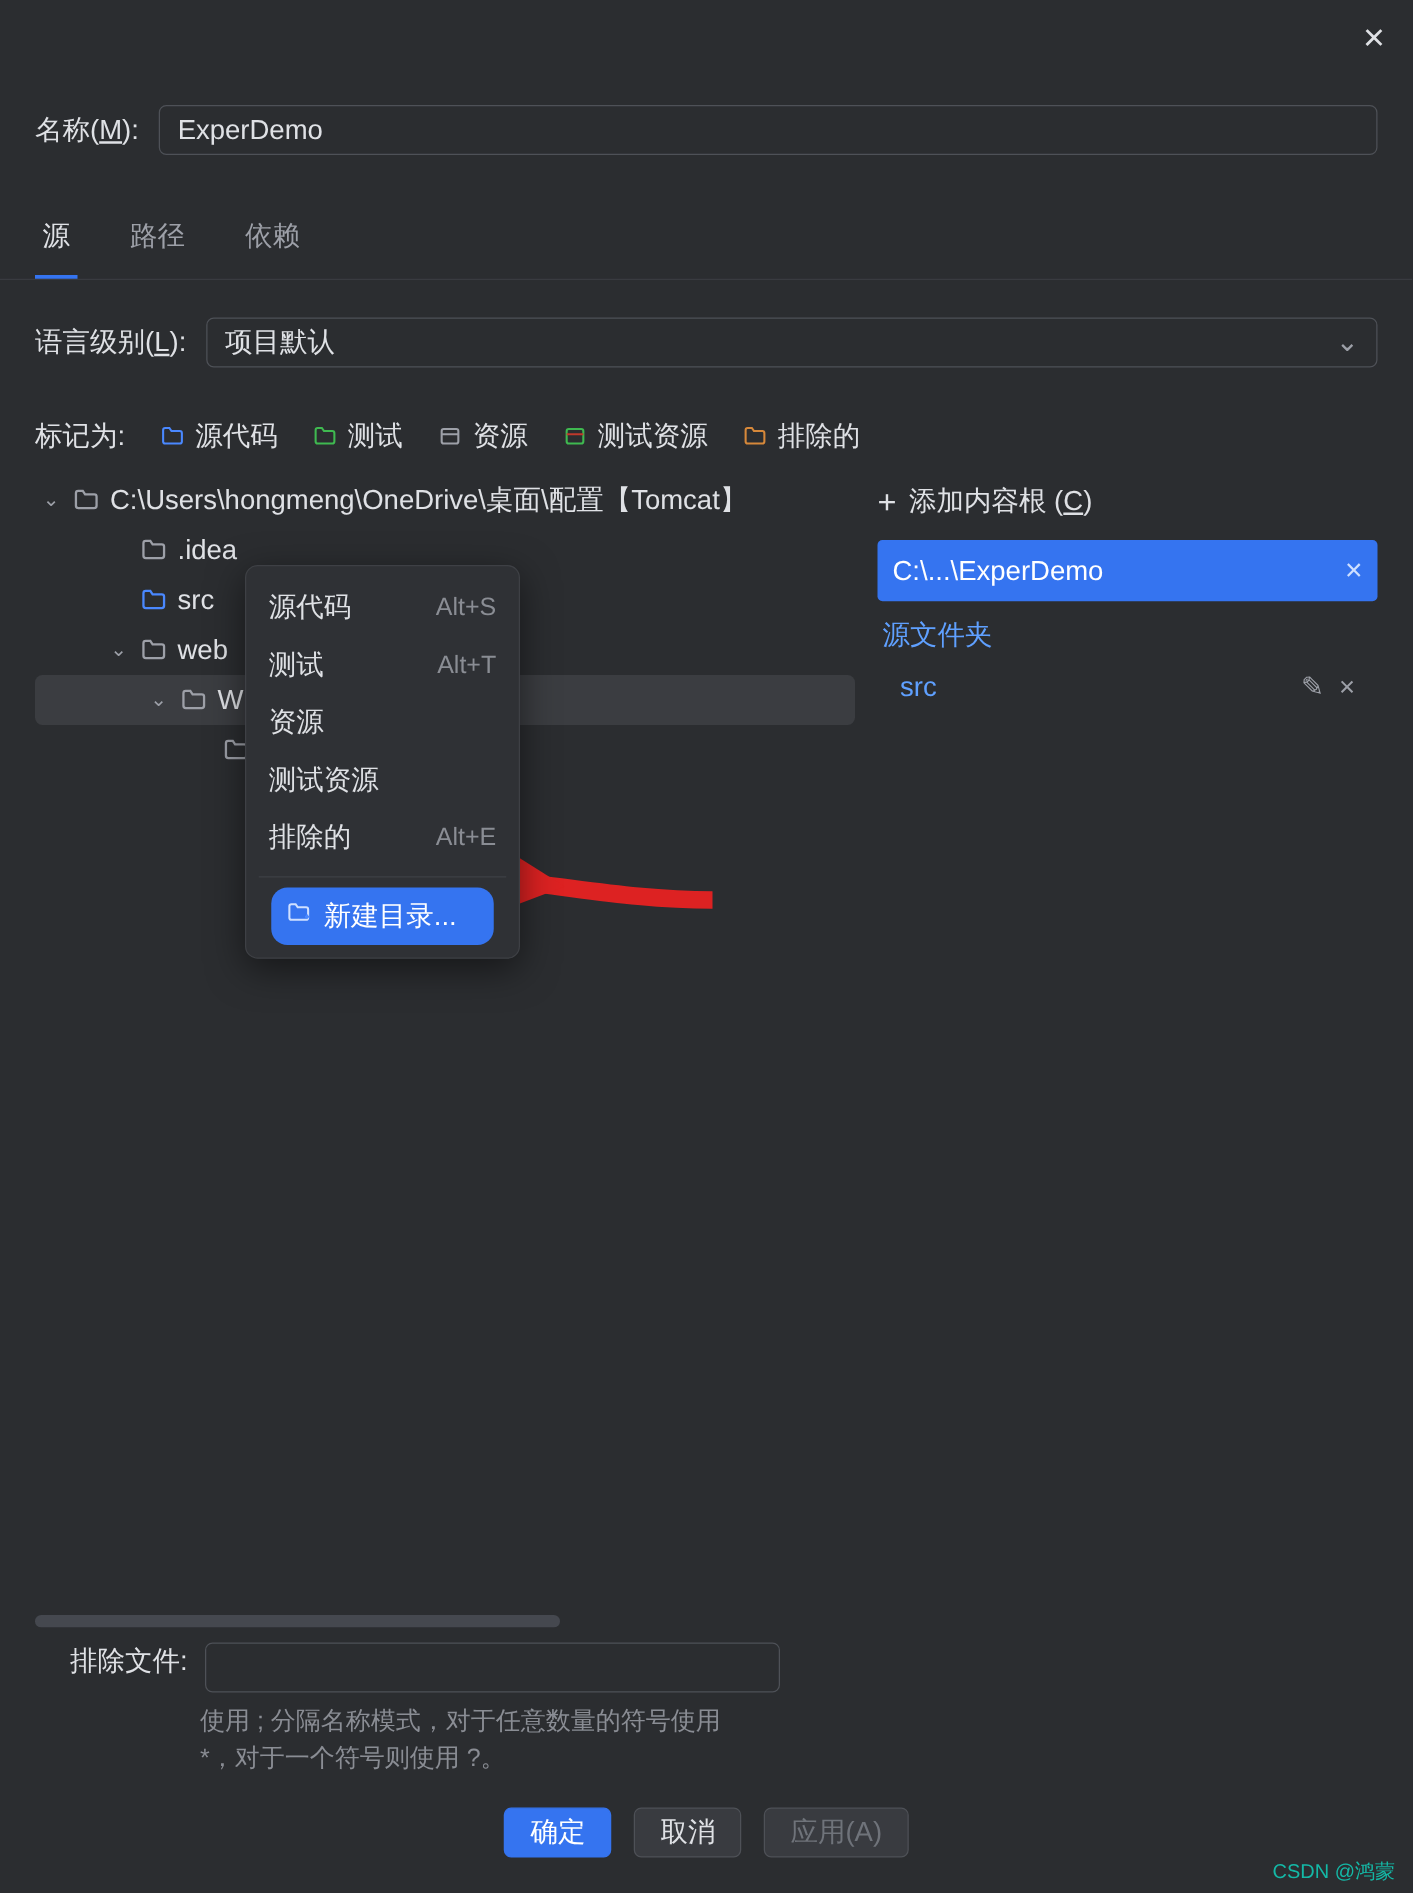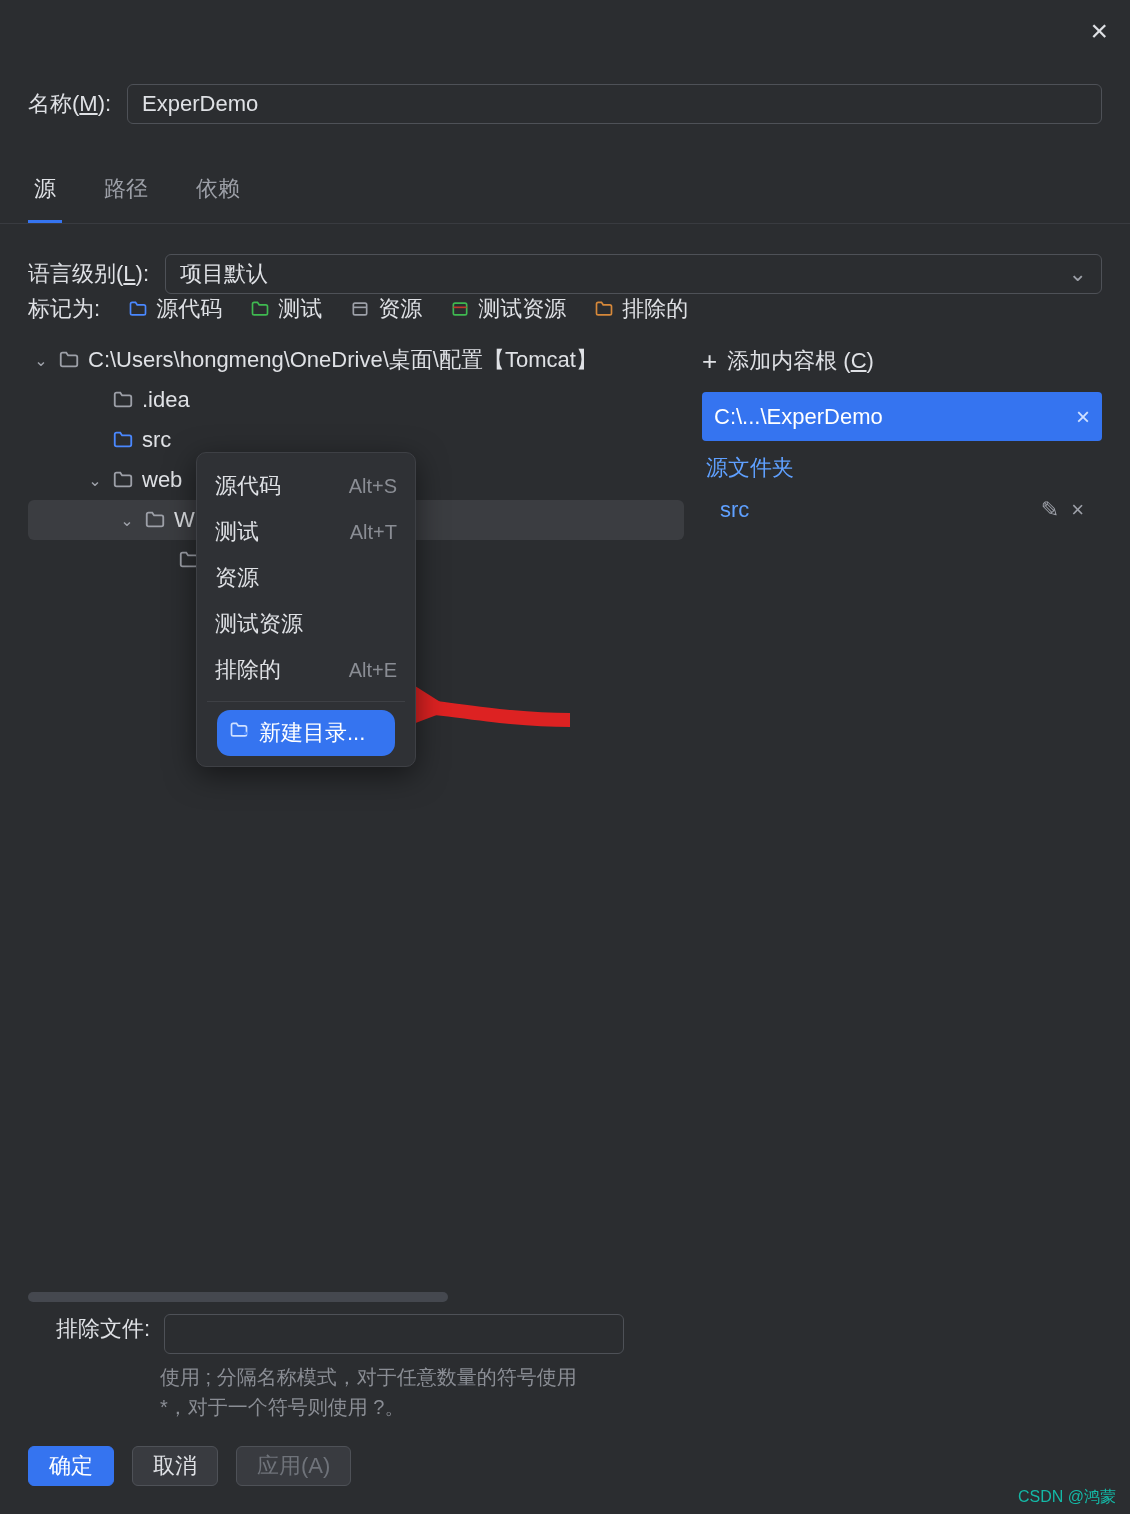--- a/index.html
+++ b/index.html
@@ -19,21 +19,21 @@
   .input { flex:1; background:#2b2d30; border:1px solid #4e5157; border-radius:6px; height:40px; padding:0 14px; color:#dfe1e5; font-size:22px; }
 
   .tabs { display:flex; gap:36px; padding:0 28px; margin-top:40px; border-bottom:1px solid #393b40; }
   .tab { padding:10px 6px 16px; color:#9da0a8; cursor:pointer; }
   .tab.active { color:#dfe1e5; border-bottom:3px solid #3574f0; }
 
   .row.lang { margin-top:30px; }
   .select { flex:1; display:flex; align-items:center; justify-content:space-between; border:1px solid #4e5157; border-radius:6px; height:40px; padding:0 14px; cursor:pointer;gap:11px; }
   .chev { color:#9da0a8; }
 
-  .row.mark { gap:28px; }
+  .row.mark { margin-top:40px; gap:28px; }
   .mark-item { display:flex; align-items:center; gap:8px; cursor:pointer; }
   .mark-item svg { width:20px; height:20px; }
 
   .body { display:flex; flex:1; margin-top:16px; padding:0 28px; gap:18px; min-height:0; }
   .tree-pane { flex:1.05; display:flex; flex-direction:column; min-width:0; }
   .tree { flex:1; position:relative; overflow:hidden; }
   .tree .scroll-ind { position:absolute; left:0; right:140px; bottom:0; height:10px; background:#45484f; border-radius:5px; width:420px; }
 
   .node { display:flex; align-items:center; height:40px; gap:8px; color:#dfe1e5; white-space:nowrap; }
   .node.l0 { padding-left:4px; }
@@ -62,21 +62,21 @@
   .ctx-item.hi { background:#3574f0; color:#fff; border-radius:13px; margin:0 20px; padding:8px 12px; }
   .ctx-item.hi .ico svg { width:20px; height:20px; }
   .ctx-item .lbl { display:flex; align-items:center; gap:10px; }
 
   .arrow { position:absolute; left:390px; top:680px; z-index:9; pointer-events:none; }
 
   .excl-row { display:flex; align-items:flex-start; gap:14px; padding:0 28px; margin-top:12px; }
   .excl-row .input { flex:0 0 460px; }
   .hint { color:#8a8d94; font-size:20px; padding:8px 0 0 132px; max-width:560px; line-height:1.5; }
 
-  .footer { display:flex; justify-content:flex-start; gap:18px; padding:24px 28px 28px; margin-top:auto; }
+  .footer { display:flex; justify-content:center; gap:18px; padding:24px 28px 28px; margin-top:auto; }
 
   .watermark { position:absolute; right:14px; bottom:6px; font-size:16px; color:#14b8a6; }
 </style>
 </head>
 <body>
 
 <div class="dialog">
   <span class="close-x">×</span>
 
   <div class="row name">

